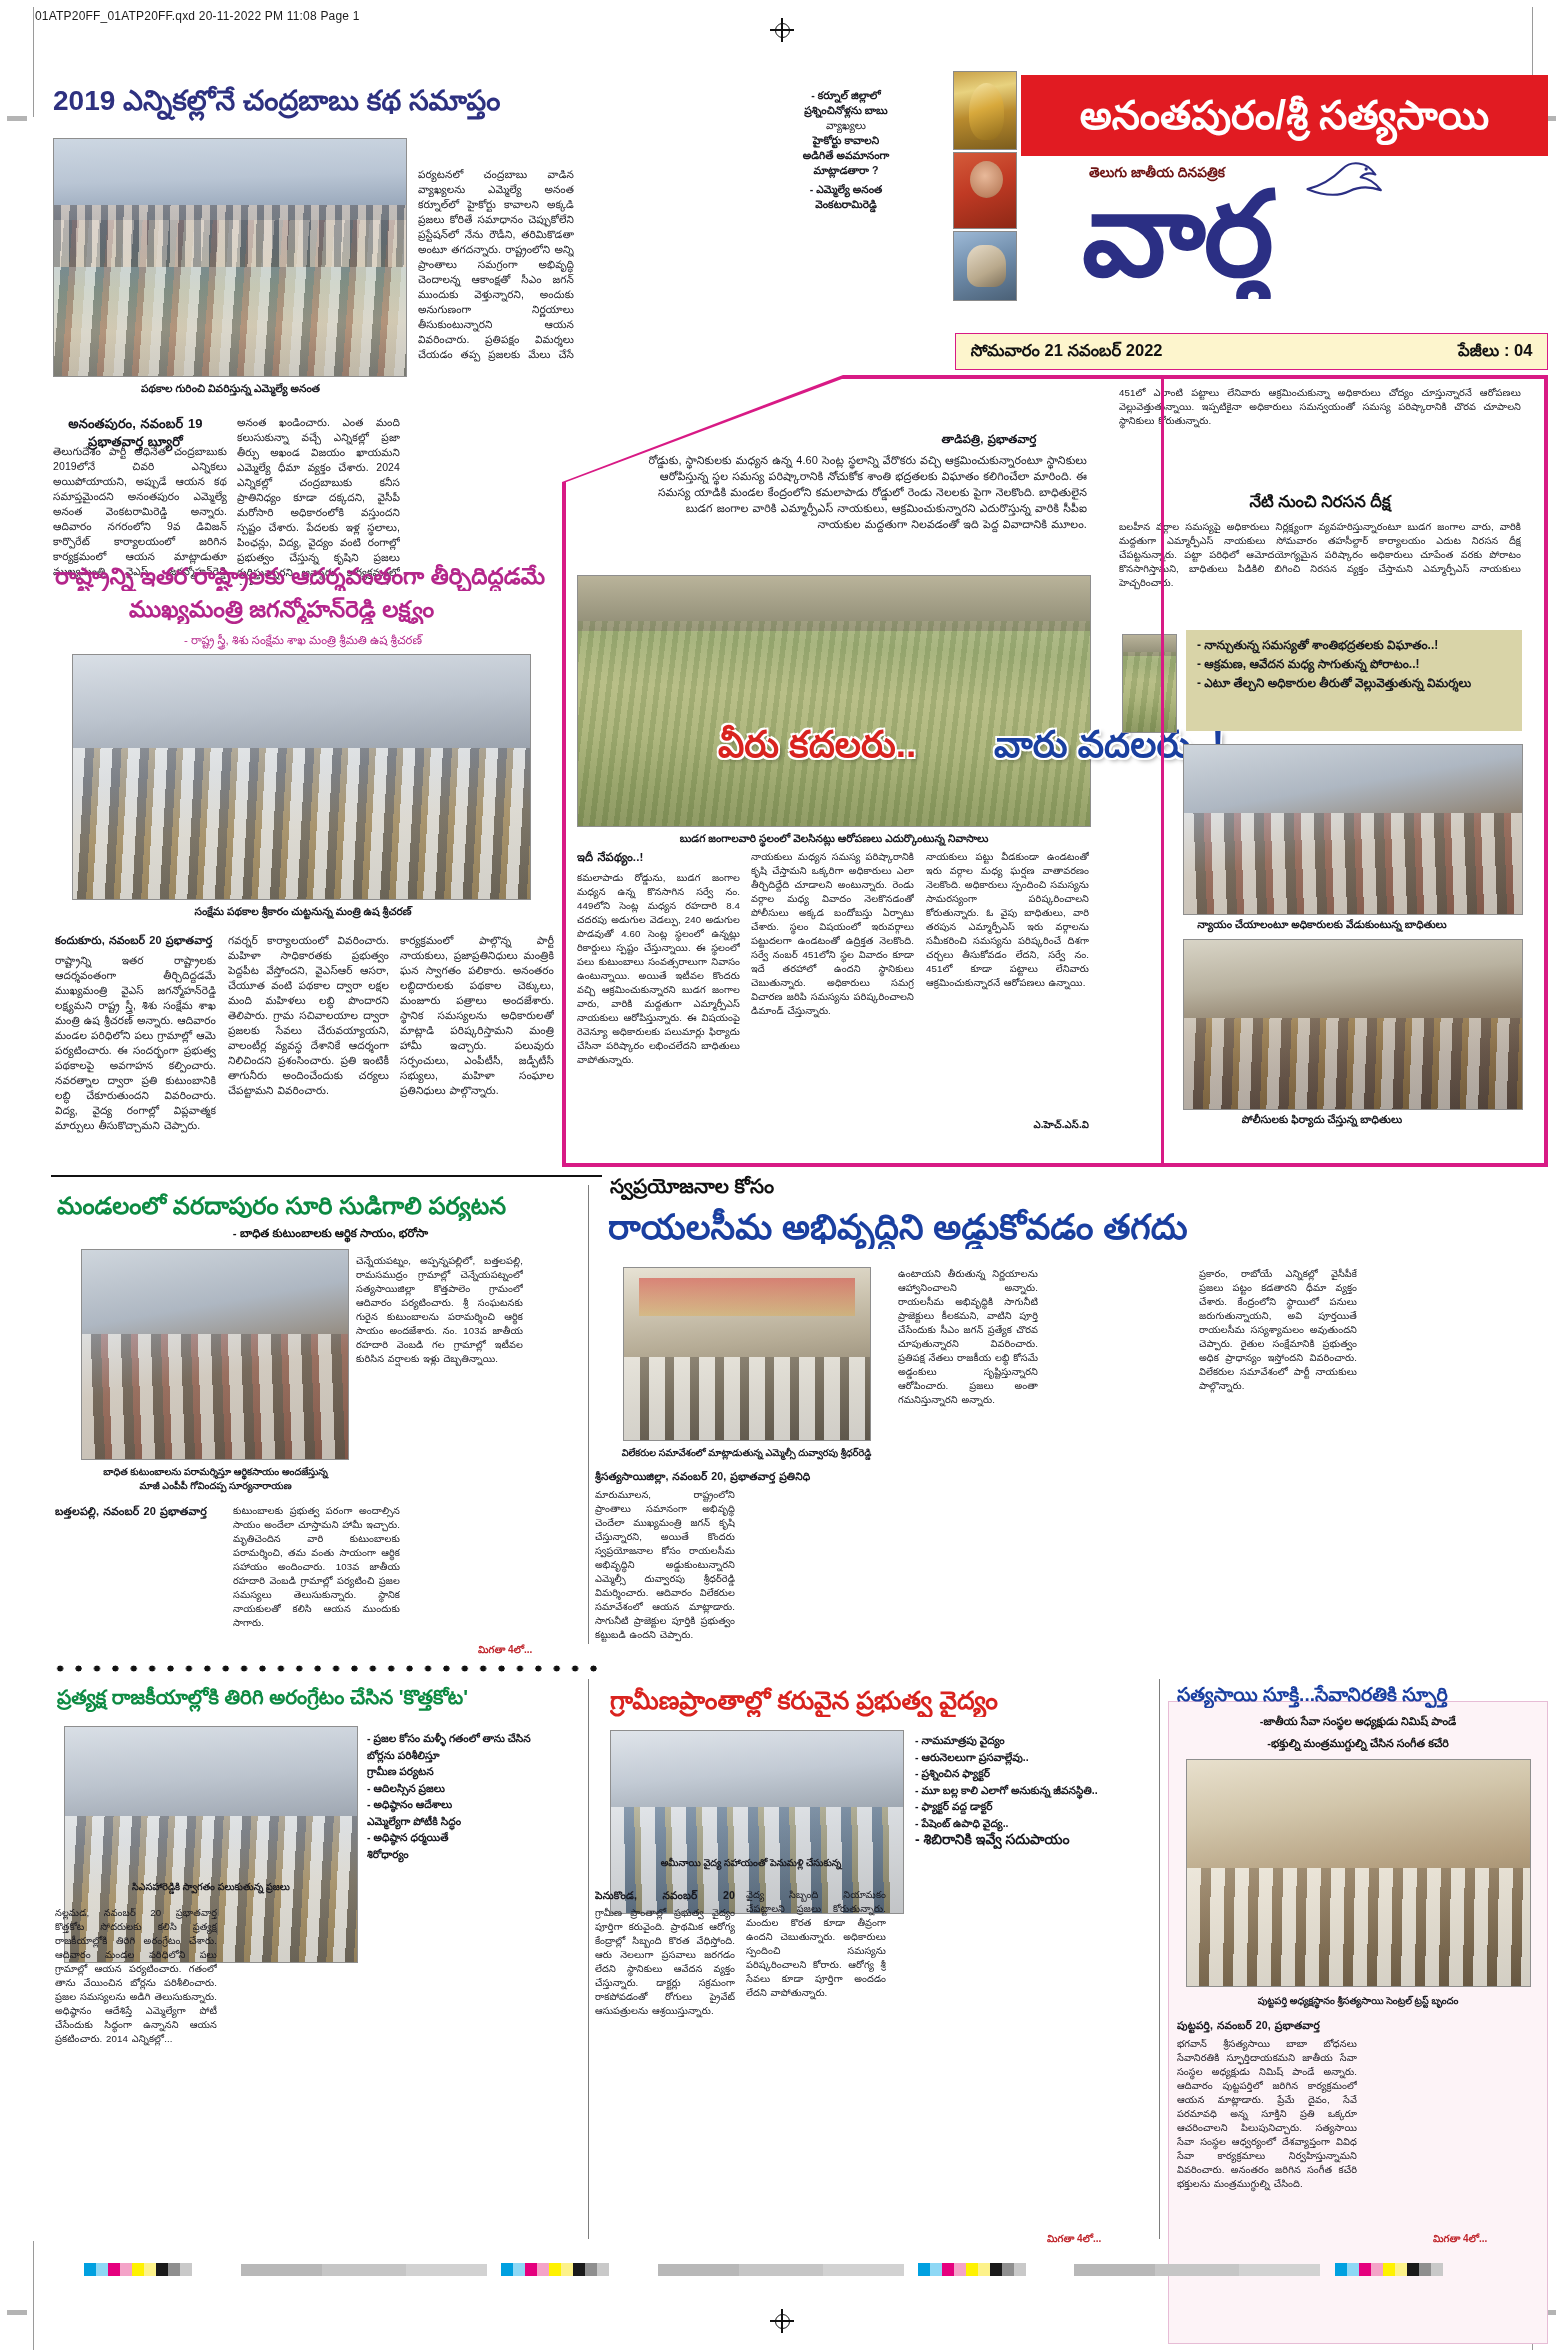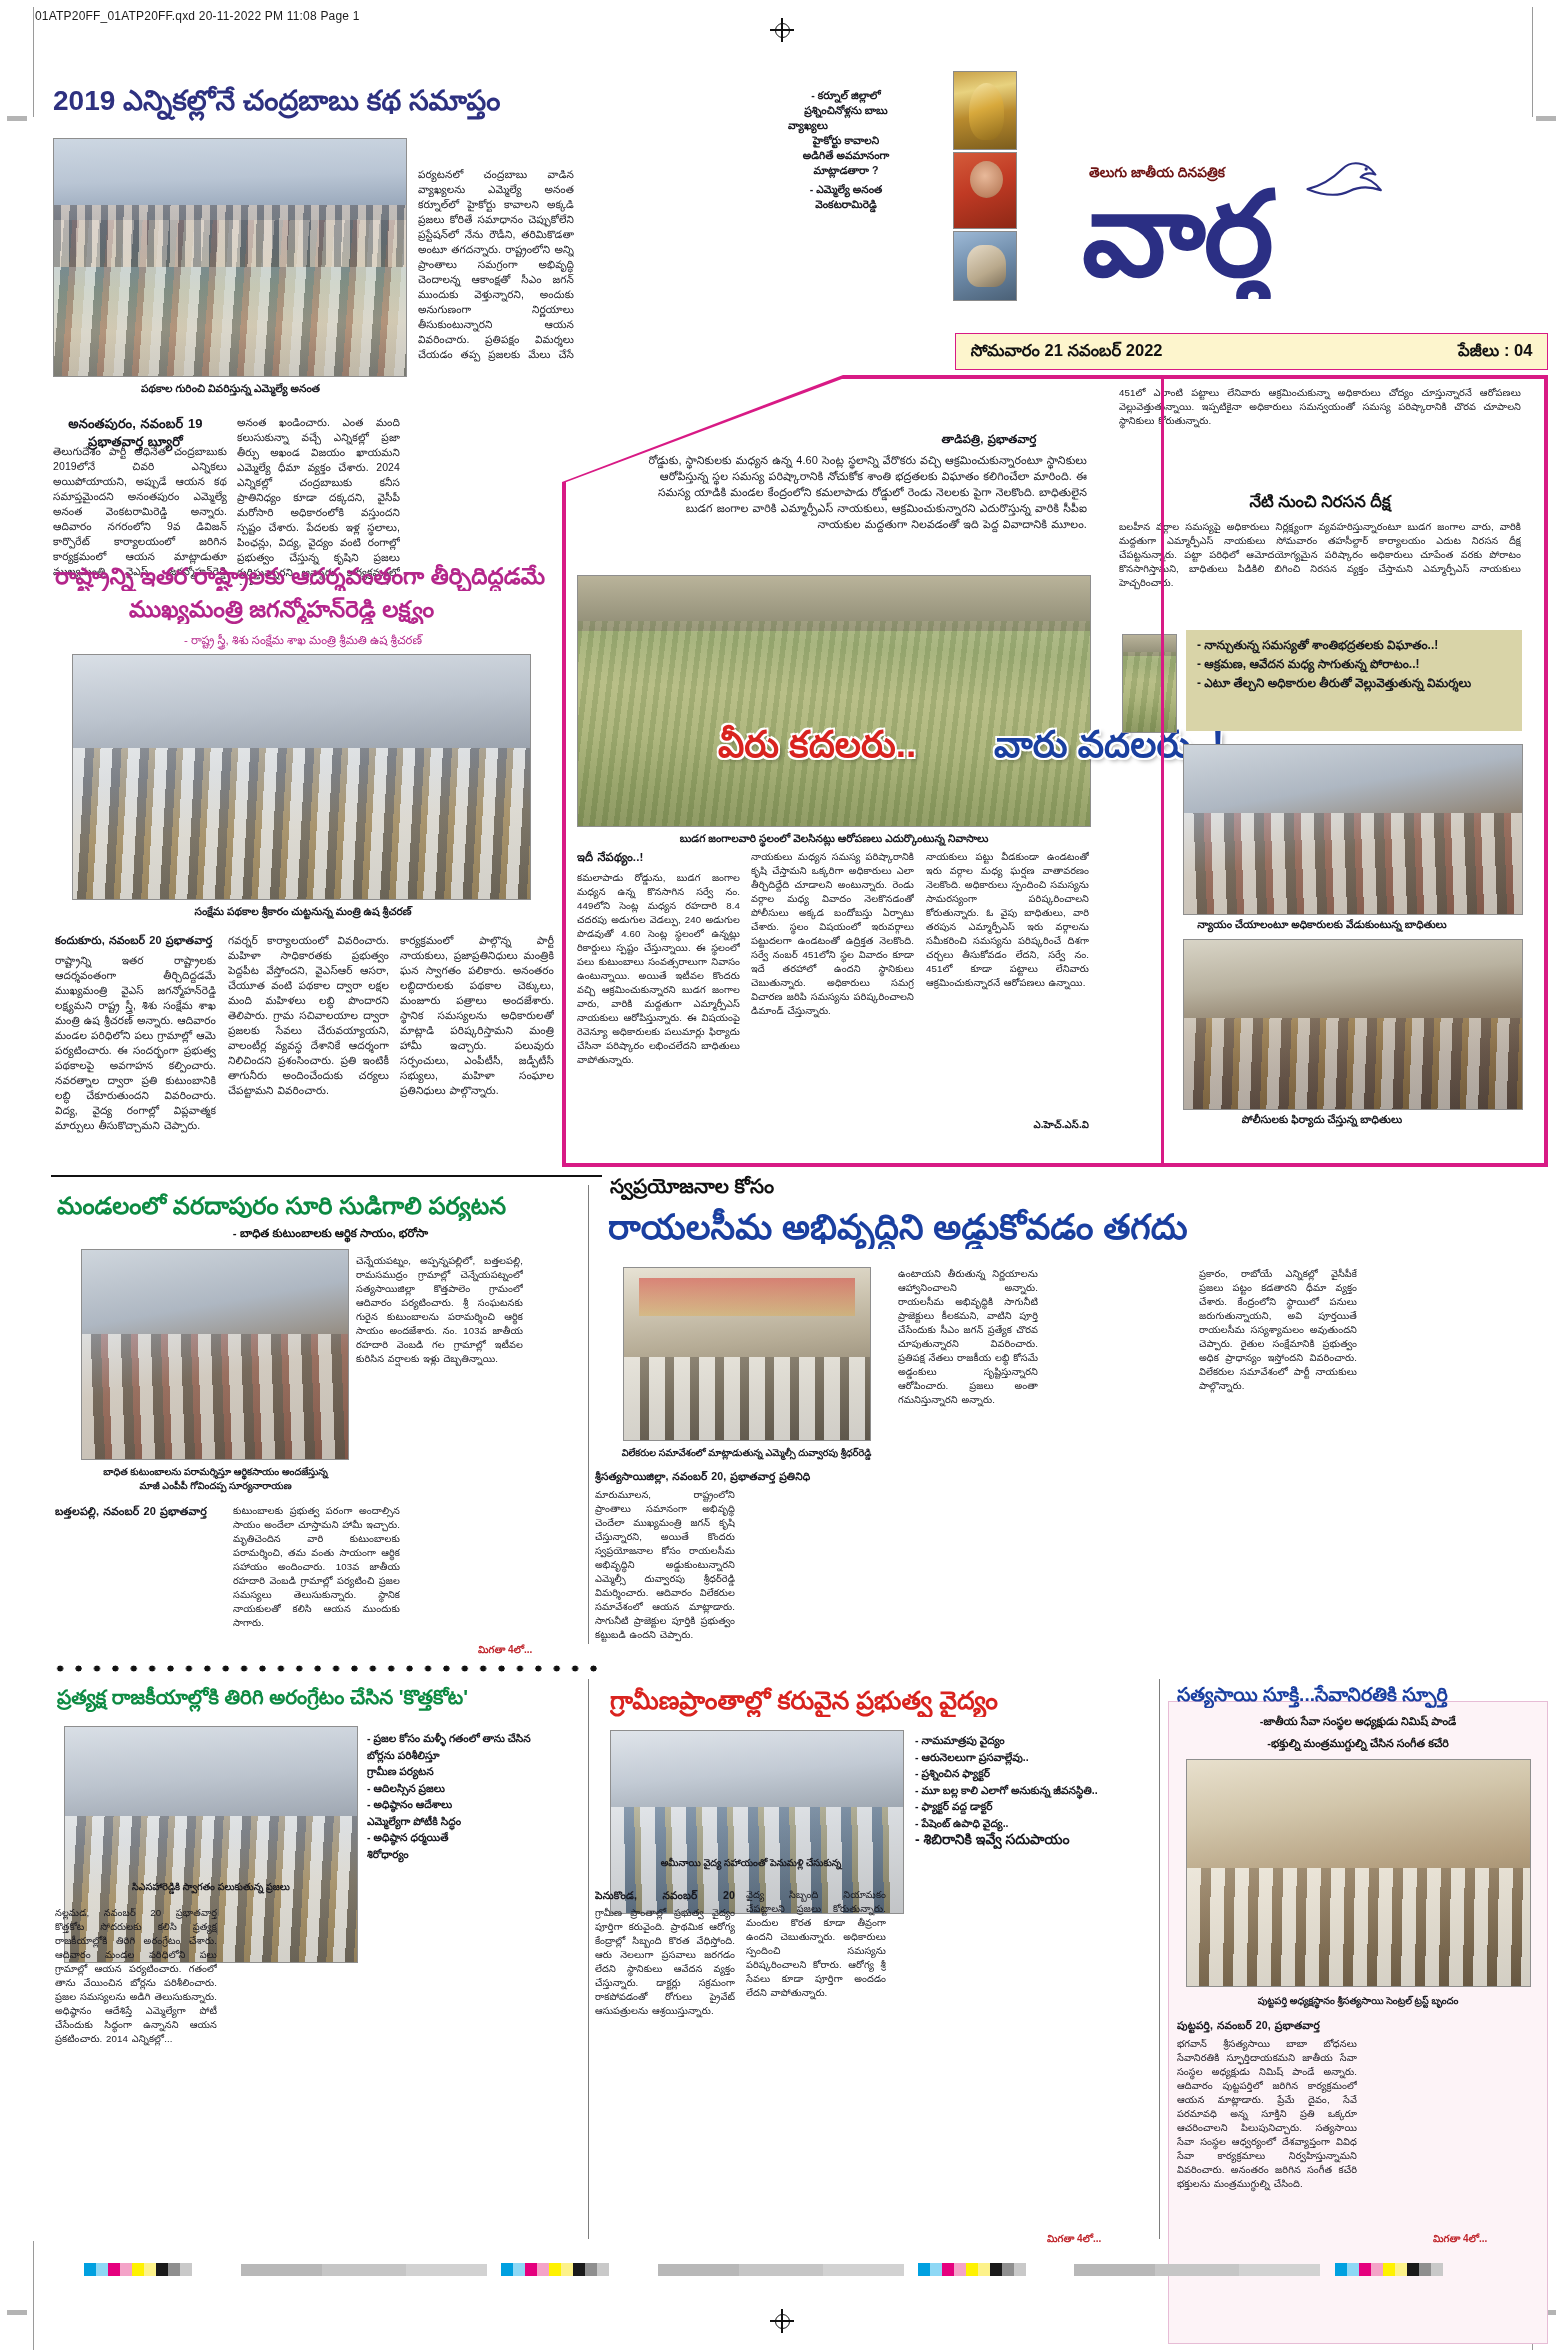--- a/index.html
+++ b/index.html
@@ -163,20 +163,21 @@
   <div class="reg" style="left:770px;top:2309px;">
       <i></i>
     </div>
 
   <div class="mast">
     <div class="mast-thumbs">
       <div class="thumb t1"></div>
       <div class="thumb t2"></div>
       <div class="thumb t3"></div>
     </div>
+    <div class="mast-red">అనంతపురం/శ్రీ సత్యసాయి</div>
     <div class="mast-sub">తెలుగు జాతీయ దినపత్రిక</div>
     <svg class="dove" viewBox="0 0 96 48">
       <path d="M6 34 C22 30 34 22 44 12 C48 8 55 5 62 6 C70 7 76 12 80 18 C74 16 68 17 64 21 C72 22 80 27 86 35 C74 31 62 31 52 36 C42 41 26 42 6 34 Z" fill="#fff" stroke="#2b2f84" stroke-width="2.4" stroke-linejoin="round"></path>
       <circle cx="70" cy="12" r="1.8" fill="#2b2f84"></circle>
     </svg>
     <div class="mast-title">వార్త</div>
   </div>
 
   <div class="dateband">
     <div class="dl">సోమవారం  21  నవంబర్  2022</div>
@@ -191,21 +192,21 @@
   <div class="col-text" style="left:418px;top:167px;width:156px;height:197px;">పర్యటనలో చంద్రబాబు వాడిన వ్యాఖ్యలను ఎమ్మెల్యే అనంత కర్నూల్‌లో హైకోర్టు కావాలని అక్కడి ప్రజలు కోరితే సమాధానం చెప్పుకోలేని ప్రస్టేషన్‌లో నేను రౌడీని, తరిమికొడతా అంటూ తగదన్నారు. రాష్ట్రంలోని అన్ని ప్రాంతాలు సమగ్రంగా అభివృద్ధి చెందాలన్న ఆకాంక్షతో సీఎం జగన్ ముందుకు వెళ్తున్నారని, అందుకు అనుగుణంగా నిర్ణయాలు తీసుకుంటున్నారని ఆయన వివరించారు. ప్రతిపక్షం విమర్శలు చేయడం తప్ప ప్రజలకు మేలు చేసే ఆలోచన చేయడం లేదని ఆరోపించారు.</div>
 
   <div class="col-text" style="left:53px;top:415px;width:165px;height:119px;font-weight:bold;text-align:center;font-size:13px;line-height:18.4px;">అనంతపురం, నవంబర్ 19  ప్రభాతవార్త బ్యూరో</div>
   <div class="col-text" style="left:53px;top:444px;width:174px;height:138px;">తెలుగుదేశం పార్టీ అధినేత చంద్రబాబుకు 2019లోనే చివరి ఎన్నికలు అయిపోయాయని, అప్పుడే ఆయన కథ సమాప్తమైందని అనంతపురం ఎమ్మెల్యే అనంత వెంకటరామిరెడ్డి అన్నారు. ఆదివారం నగరంలోని 9వ డివిజన్ కార్పొరేట్ కార్యాలయంలో జరిగిన కార్యక్రమంలో ఆయన మాట్లాడుతూ ముఖ్యమంత్రి వైఎస్ జగన్మోహన్‌రెడ్డి నాయకత్వంలో రాష్ట్రం అభివృద్ధి పథంలో దూసుకుపోతుందని, పేదల సంక్షేమమే ధ్యేయంగా అనేక పథకాలు అమలు చేస్తున్నామని తెలిపారు. కర్నూల్‌లో హైకోర్టు కావాలని అడిగిన ప్రజలపై చంద్రబాబు అనుచిత వ్యాఖ్యలు చేయడం బాధాకరమని అన్నారు. ఆయన మాటలు విని ప్రజలు తగిన గుణపాఠం చెబుతారని హెచ్చరించారు.</div>
   <div class="col-text" style="left:237px;top:415px;width:163px;height:170px;">అనంత ఖండించారు. ఎంత మంది కలుసుకున్నా వచ్చే ఎన్నికల్లో ప్రజా తీర్పు అఖండ విజయం ఖాయమని ఎమ్మెల్యే ధీమా వ్యక్తం చేశారు. 2024 ఎన్నికల్లో చంద్రబాబుకు కనీస ప్రాతినిధ్యం కూడా దక్కదని, వైసీపీ మరోసారి అధికారంలోకి వస్తుందని స్పష్టం చేశారు. పేదలకు ఇళ్ల స్థలాలు, పింఛన్లు, విద్య, వైద్యం వంటి రంగాల్లో ప్రభుత్వం చేస్తున్న కృషిని ప్రజలు గుర్తిస్తున్నారని అన్నారు. కార్యక్రమంలో పార్టీ నాయకులు, కార్యకర్తలు పాల్గొన్నారు.</div>
   <div class="col-text" style="left:413px;top:371px;width:161px;height:216px;"></div>
 
   <div style="position:absolute;left:788px;top:88px;width:116px;">
     <div style="font-size:10.6px;line-height:15px;color:#16161c;font-weight:600;text-align:center;">- కర్నూల్ జిల్లాలో</div>
     <div style="font-size:10.6px;line-height:15px;color:#16161c;font-weight:600;text-align:center;">ప్రశ్నించినోళ్లను బాబు</div>
-    <div style="font-size:10.6px;line-height:15px;color:#16161c;font-weight:700;">వ్యాఖ్యలు</div>
+    <div style="font-size:10.6px;line-height:15px;color:#16161c;font-weight:400;text-align:center;">వ్యాఖ్యలు</div>
     <div style="font-size:10.6px;line-height:15px;color:#16161c;font-weight:600;text-align:center;">హైకోర్టు కావాలని</div>
     <div style="font-size:10.6px;line-height:15px;color:#16161c;font-weight:600;text-align:center;">అడిగితే అవమానంగా</div>
     <div style="font-size:10.6px;line-height:15px;color:#16161c;font-weight:600;text-align:center;">మాట్లాడతారా ?</div>
     <div style="font-size:10.6px;line-height:15px;color:#16161c;font-weight:600;text-align:center;margin-top:3.7px;">- ఎమ్మెల్యే అనంత</div>
     <div style="font-size:10.6px;line-height:15px;color:#16161c;font-weight:600;text-align:center;">వెంకటరామిరెడ్డి</div>
   </div>
 
   <div class="col-text narrow" style="left:588px;top:156px;width:88px;height:220px;"></div>
   <div class="col-text narrow" style="left:687px;top:156px;width:88px;height:220px;"></div>
 

